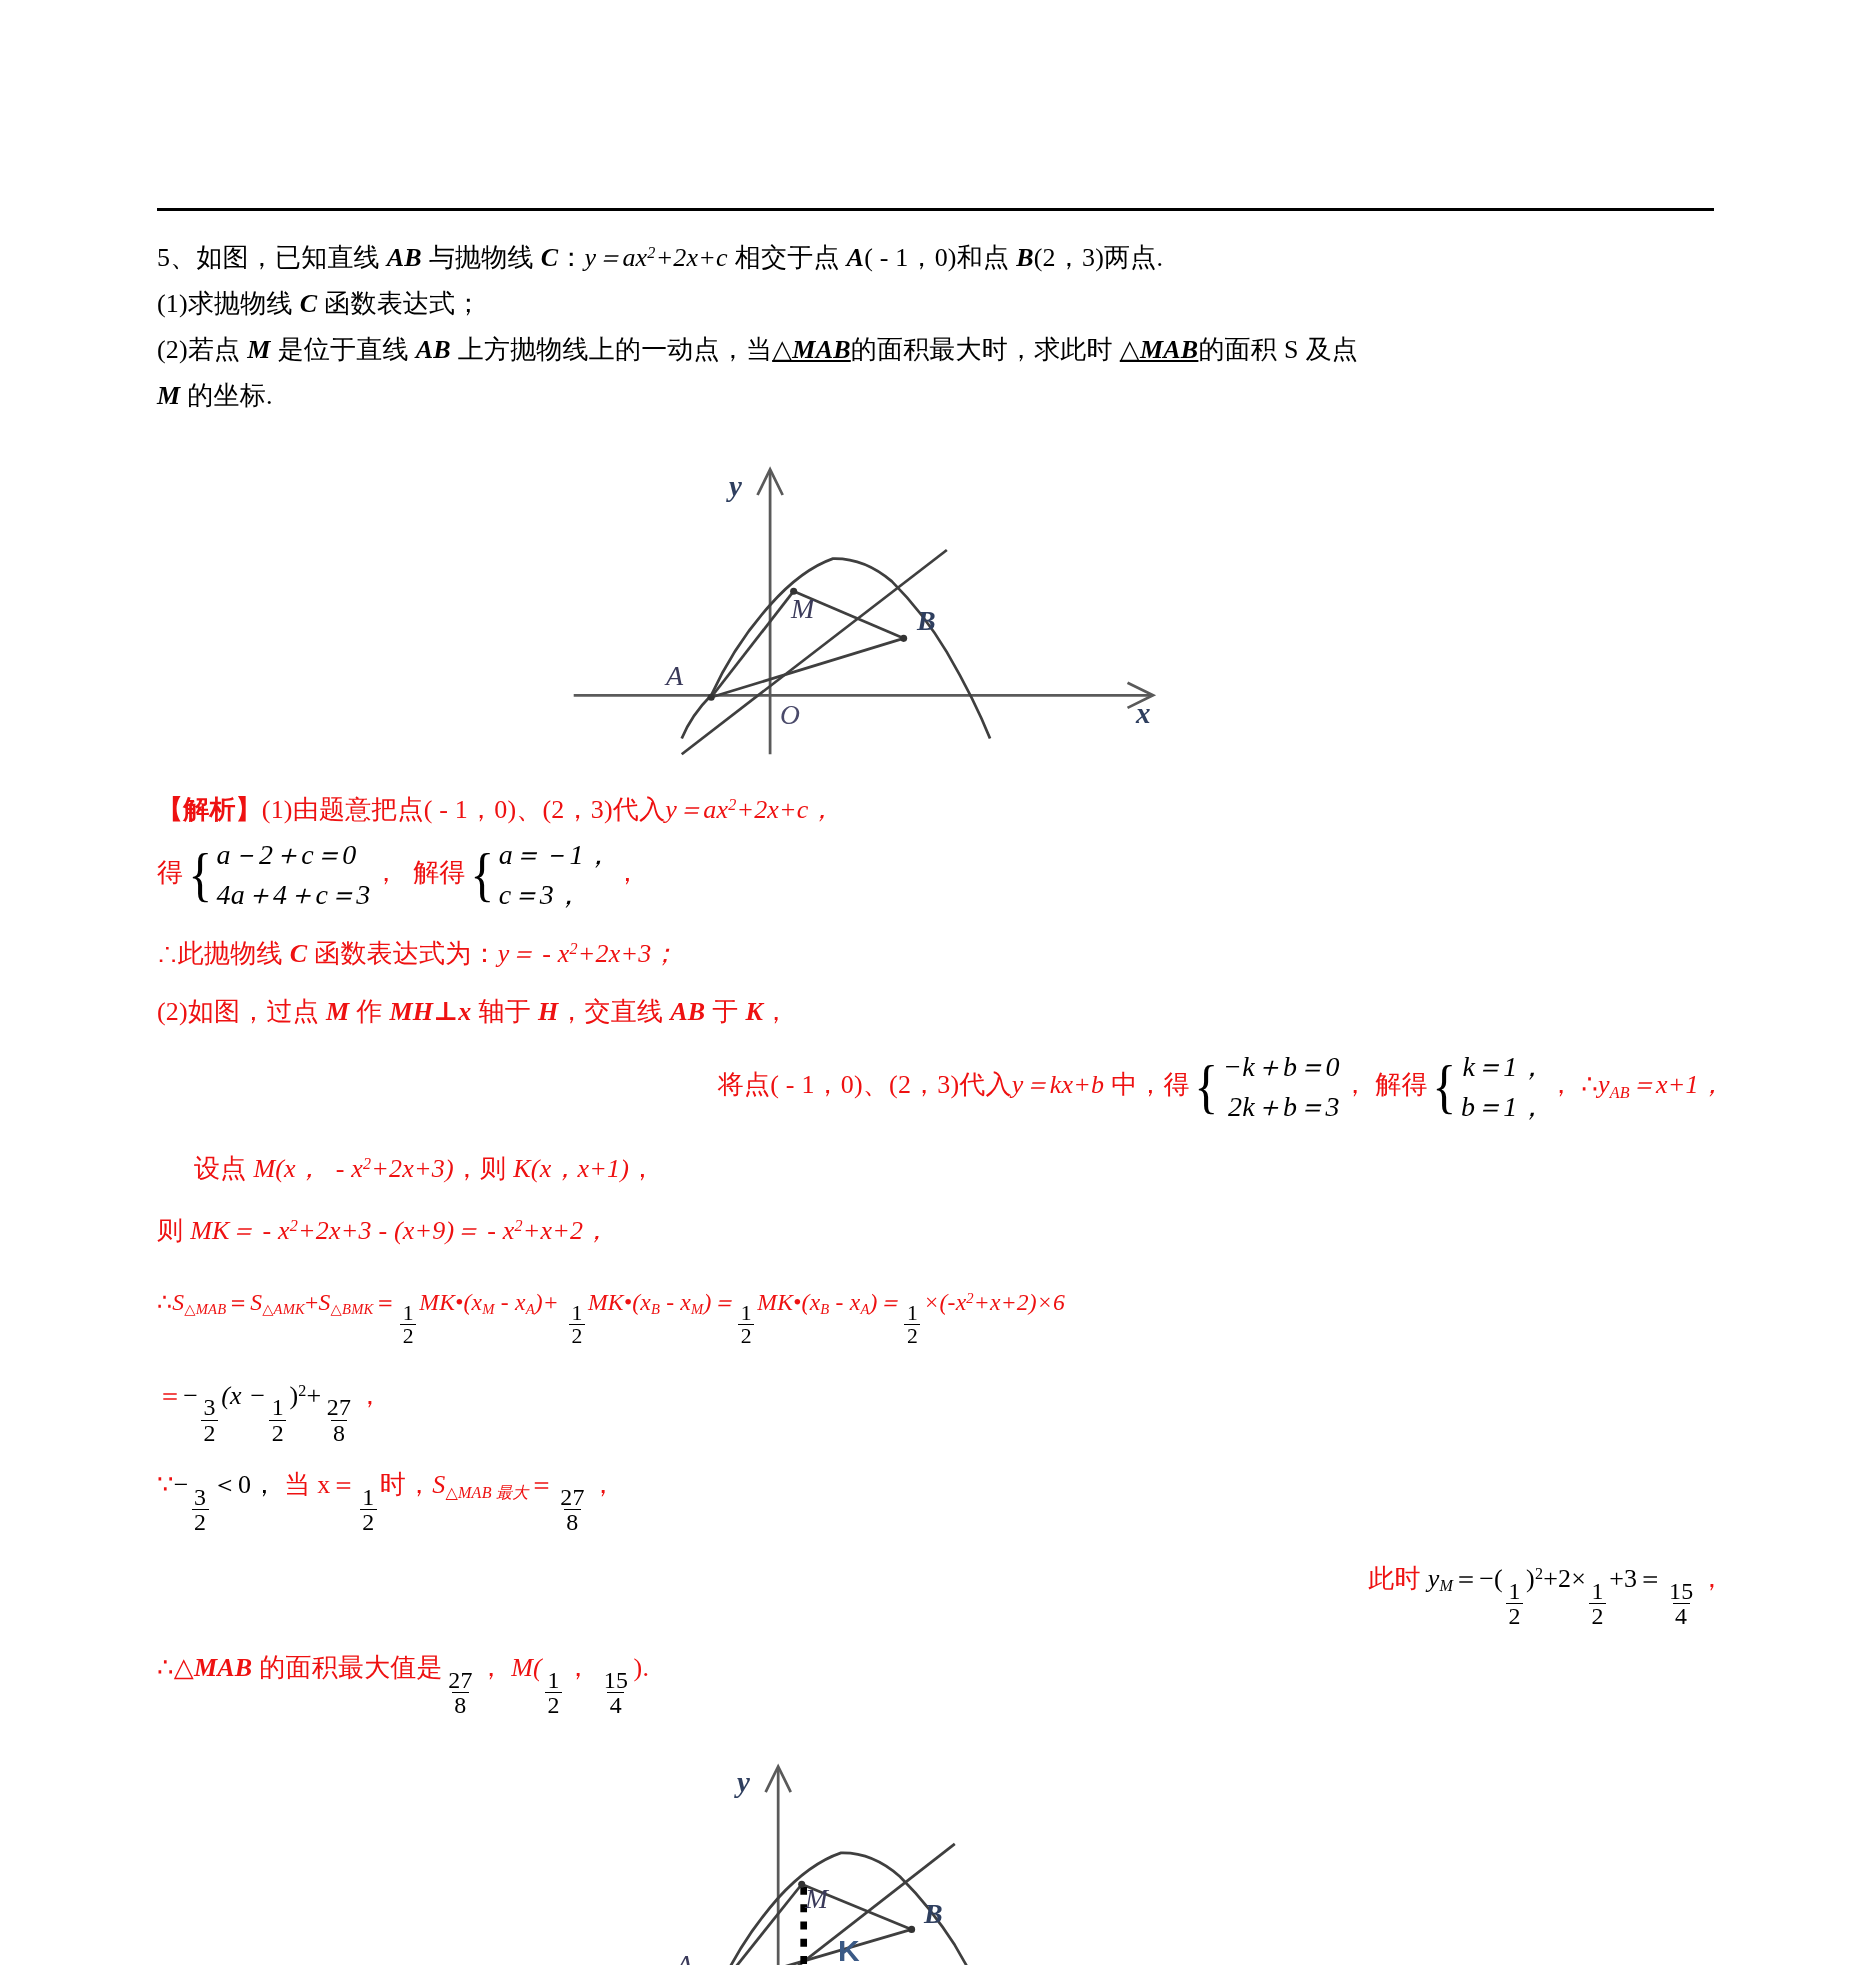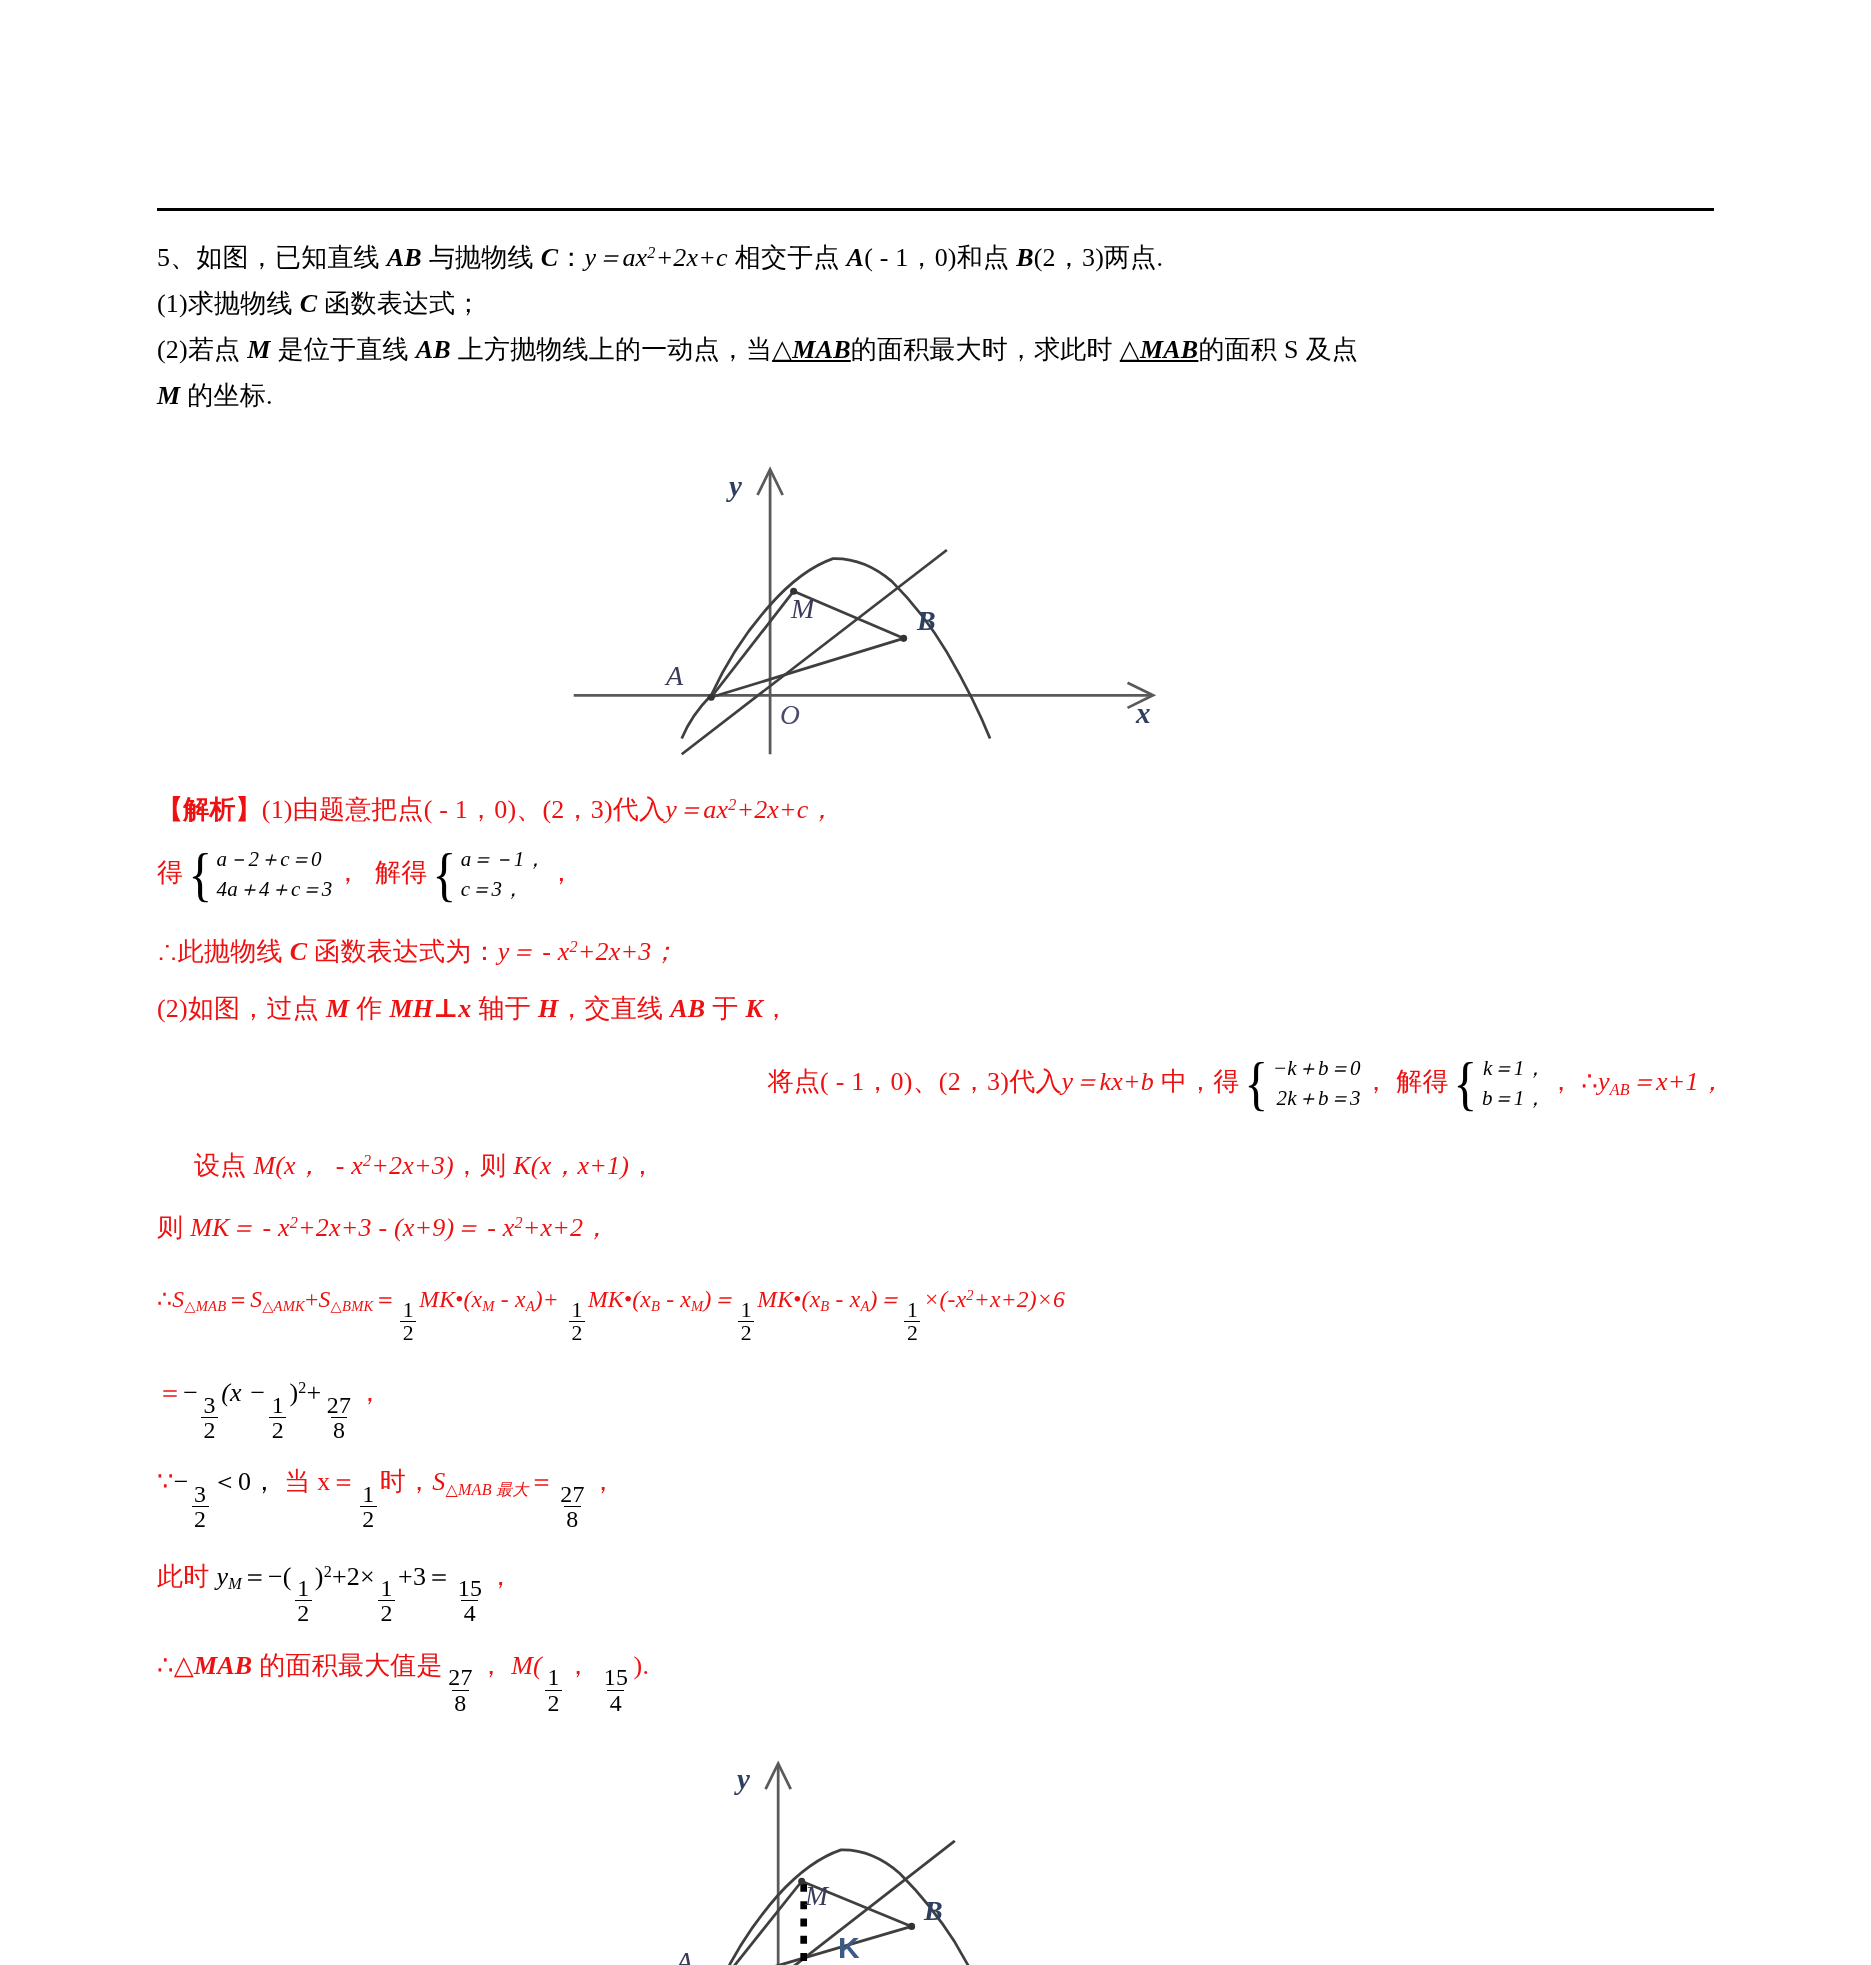--- a/index.html
+++ b/index.html
@@ -76,21 +76,21 @@
     line-height: 0.74;
     font-weight: 300;
     transform: scaleX(0.85);
     color: #000;
   }
   .sys .rows {
     display: inline-flex;
     flex-direction: column;
     justify-content: center;
     line-height: 1.42;
-    font-size: 21px;
+    font-size: 28px;
     padding-left: 2.4px;
   }
 
   
   .figure {
     position: relative;
     margin: 0 auto;
   }
 </style>
 </head>
@@ -244,21 +244,21 @@
           <span class="den">2</span>
         </span><span class="blk">＜0，</span><span class="sp"></span><span class="red">当 x＝</span><span class="frac blk">
           <span class="num">1</span>
           <span class="den">2</span>
         </span><span class="red">时，</span><span class="red it">S</span><sub class="red it">△MAB 最大</sub><span class="red">＝</span><span class="frac blk">
           <span class="num">27</span>
           <span class="den">8</span>
         </span><span class="red">，</span>
     </div>
 
-    <div class="line" style="line-height:79px;">
+    <div class="line" style="line-height:79px;text-align:right;">
       <span class="red">此时</span><span class="sp"></span><span class="blk it">y</span><sub class="blk it">M</sub><span class="blk">＝−(</span><span class="frac blk">
           <span class="num">1</span>
           <span class="den">2</span>
         </span><span class="blk">)</span><sup class="blk">2</sup><span class="blk">+2×</span><span class="frac blk">
           <span class="num">1</span>
           <span class="den">2</span>
         </span><span class="blk">+3＝</span><span class="frac blk">
           <span class="num">15</span>
           <span class="den">4</span>
         </span><span class="red">，</span>

